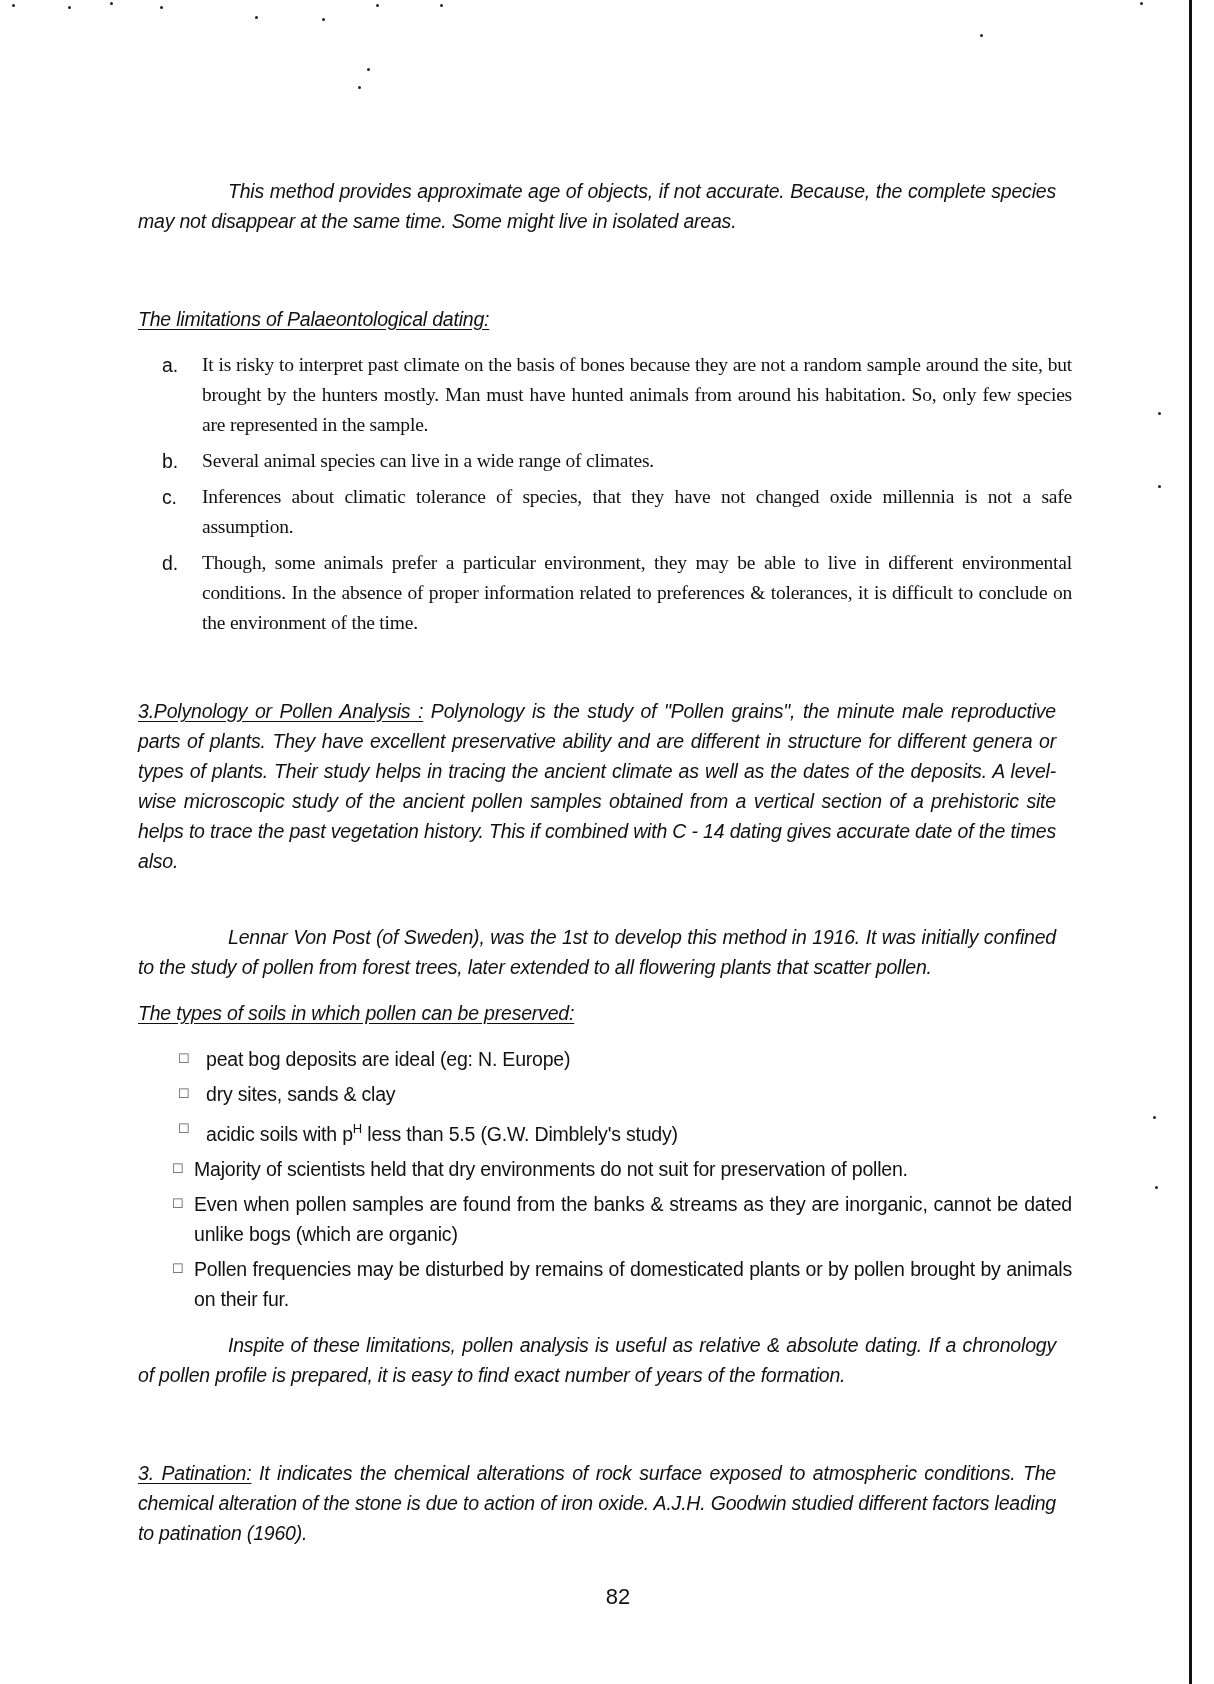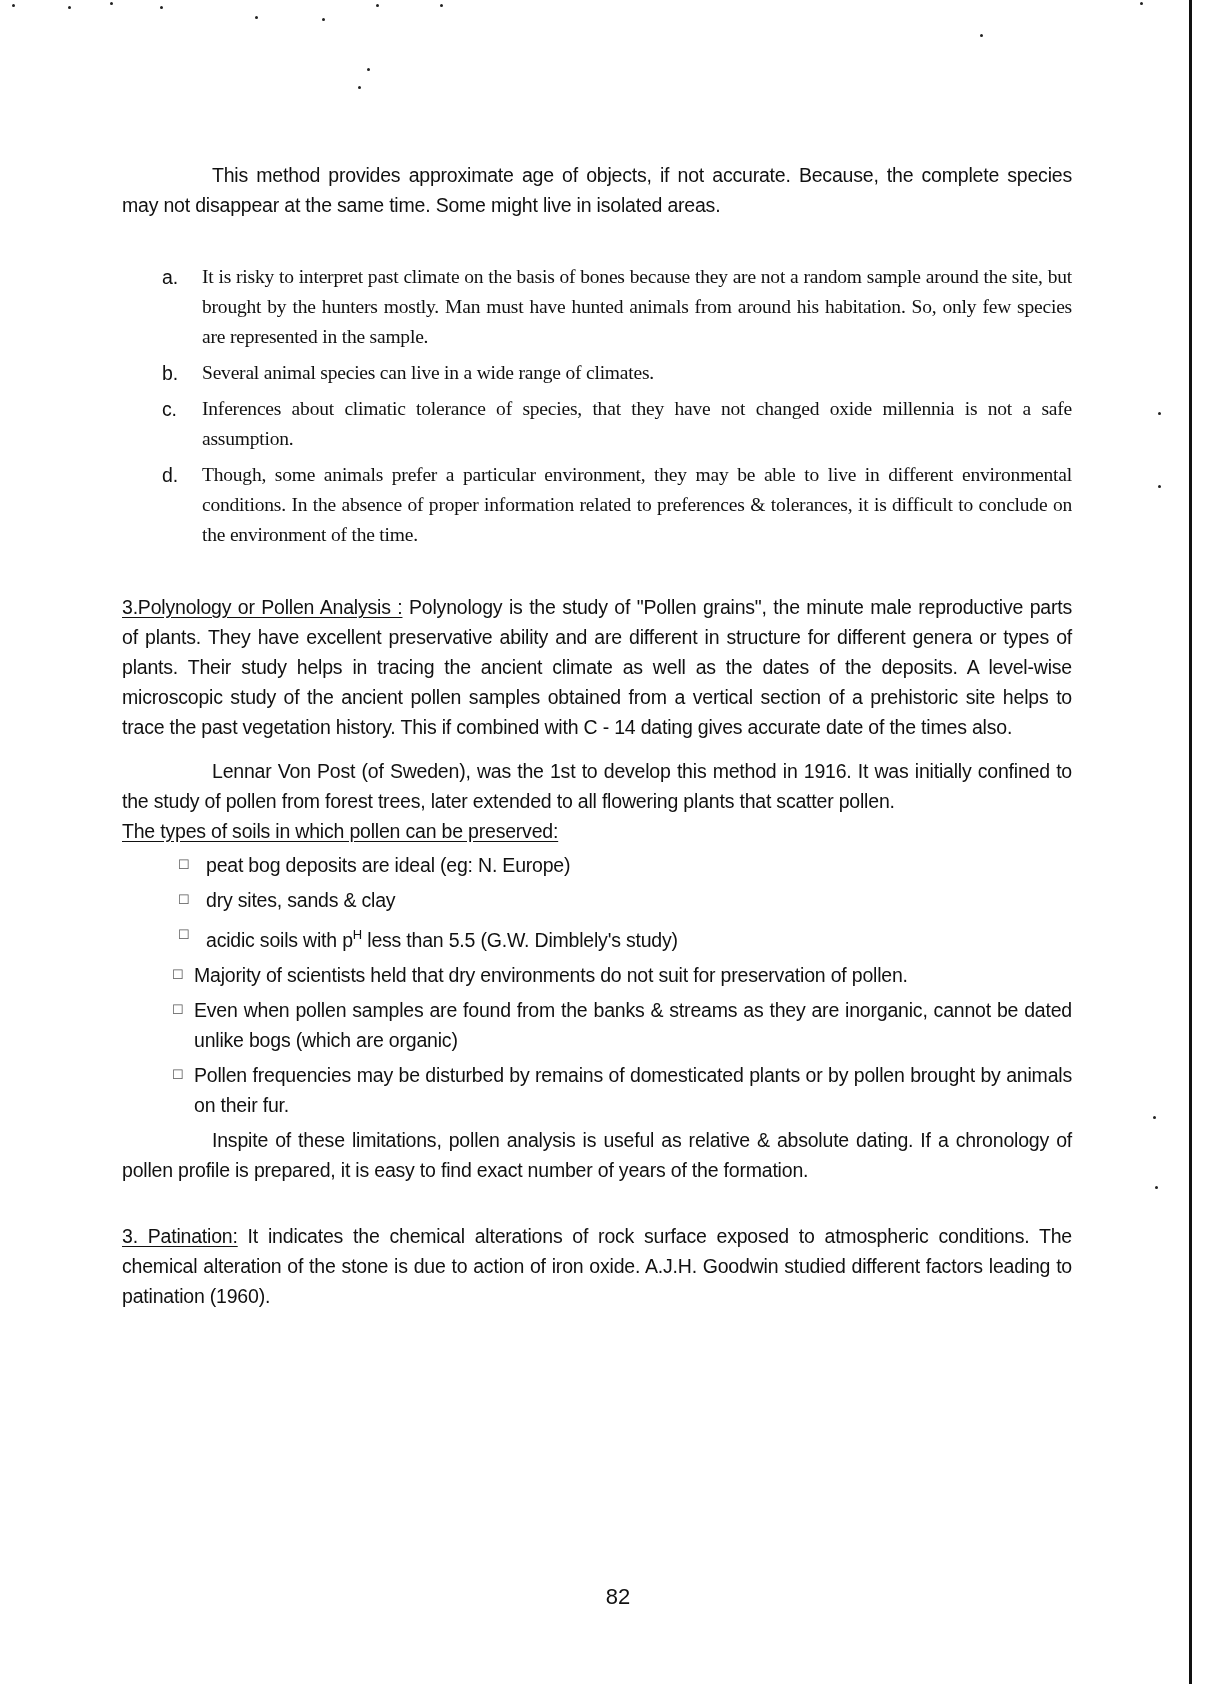--- a/index.html
+++ b/index.html
@@ -8,21 +8,21 @@
       font-family: "Liberation Sans", sans-serif; color: #111;
     }
     .page-edge {
       position: absolute; left: 1189px; top: 0; width: 3px; height: 1684px; background: #111;
     }
     .speck { position: absolute; width: 3px; height: 3px; background: #222; border-radius: 50%; }
     .content {
       position: absolute; left: 122px; top: 160px; width: 950px;
       font-size: 19.5px; line-height: 30px; letter-spacing: -0.2px;
     }
-    p { margin: 0; text-align: justify; }
+    p { margin: 16px; text-align: justify; font-style: italic; }
     .indent { text-indent: 90px; }
     .heading { text-decoration: underline; text-underline-offset: 3px; }
     .lead { text-decoration: underline; text-underline-offset: 3px; }
     .gap-s { height: 14px; }
     .gap-l { height: 36px; }
     ol.alpha { list-style: none; margin: 6px 0 0 0; padding: 0; }
     ol.alpha li { display: flex; margin-bottom: 6px; }
     ol.alpha .marker { width: 40px; margin-left: 40px; flex: none; }
     ol.alpha .txt { flex: 1; text-align: justify; font-family: Liberation Serif, serif; }
     ul.box { list-style: none; margin: 4px 0 4px 0; padding: 0; }
@@ -57,20 +57,21 @@
 <div class="speck" style="left:1158px;top:485px"></div>
 <div class="speck" style="left:1153px;top:1116px"></div>
 <div class="speck" style="left:1155px;top:1186px"></div>
 
 <div class="content">
   <p class="indent">This method provides approximate age of objects, if not accurate. Because, the complete species may not disappear at the same time. Some might live in isolated areas.</p>
 
   <div class="gap-l"></div>
 
   <section>
+    <p class="heading">The limitations of Palaeontological dating:</p>
     <ol class="alpha">
       <li>
         <span class="marker">a.</span>
         <span class="txt">It is risky to interpret past climate on the basis of bones because they are not a random sample around the site, but brought by the hunters mostly. Man must have hunted animals from around his habitation. So, only few species are represented in the sample.</span>
       </li>
       <li>
         <span class="marker">b.</span>
         <span class="txt">Several animal species can live in a wide range of climates.</span>
       </li>
       <li>

